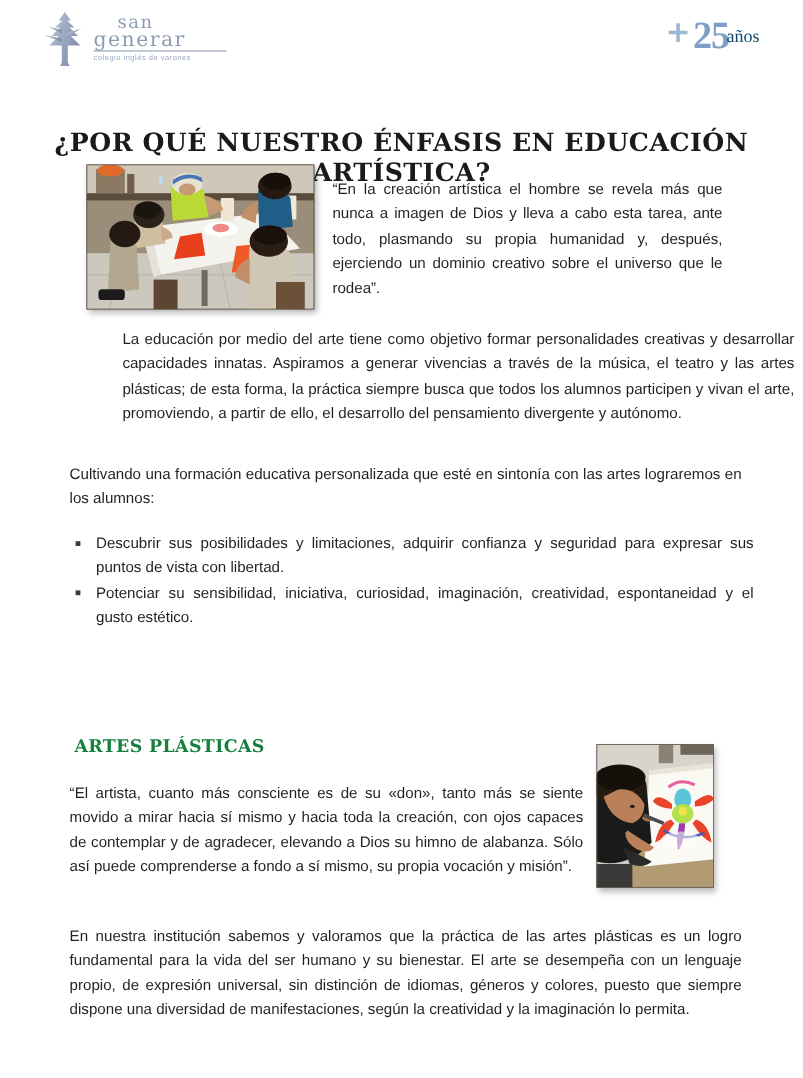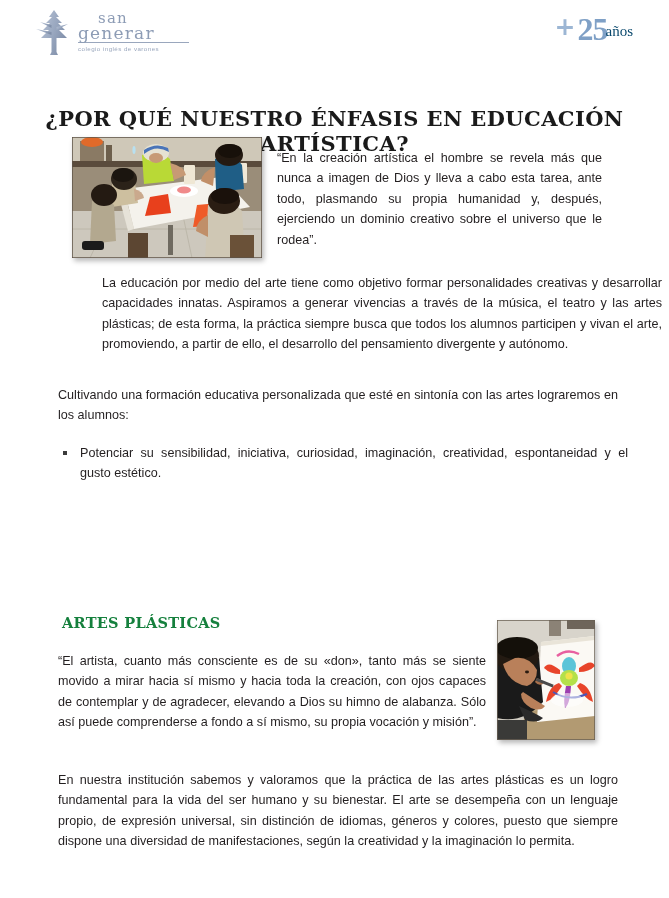--- a/index.html
+++ b/index.html
@@ -265,20 +265,21 @@
     <rect x="0" y="0" width="190" height="121" fill="none" stroke="#5e5347" stroke-width="1.5"></rect>
   </svg>
 </div>
 
 <div class="quote-1">“En la creación artística el hombre se revela más que nunca a imagen de Dios y lleva a cabo esta tarea, ante todo, plasmando su propia humanidad y, después, ejerciendo un dominio creativo sobre el universo que le rodea”.</div>
 
 <div class="para para-1">La educación por medio del arte tiene como objetivo formar personalidades creativas y desarrollar capacidades innatas. Aspiramos a generar vivencias a través de la música, el teatro y las artes plásticas; de esta forma, la práctica siempre busca que todos los alumnos participen y vivan el arte, promoviendo, a partir de ello, el desarrollo del pensamiento divergente y autónomo.</div>
 <div class="para para-2">Cultivando una formación educativa personalizada que esté en sintonía con las artes lograremos en los alumnos:</div>
 
 <ul class="bullets">
+  <li><span class="sq"></span><span>Descubrir sus posibilidades y limitaciones, adquirir confianza y seguridad para expresar sus puntos de vista con libertad.</span></li>
   <li><span class="sq"></span><span>Potenciar su sensibilidad, iniciativa, curiosidad, imaginación, creatividad, espontaneidad y el gusto estético.</span></li>
 </ul>
 
 <div class="section-title">ARTES PLÁSTICAS</div>
 
 <div class="photo photo-2">
   <svg viewBox="0 0 98 120" preserveAspectRatio="none" aria-hidden="true">
     <rect x="0" y="0" width="98" height="120" fill="#cfcac0"></rect>
     <rect x="0" y="0" width="98" height="30" fill="#d8d4cb"></rect>
     <rect x="52" y="0" width="12" height="16" fill="#8b8276"></rect>

